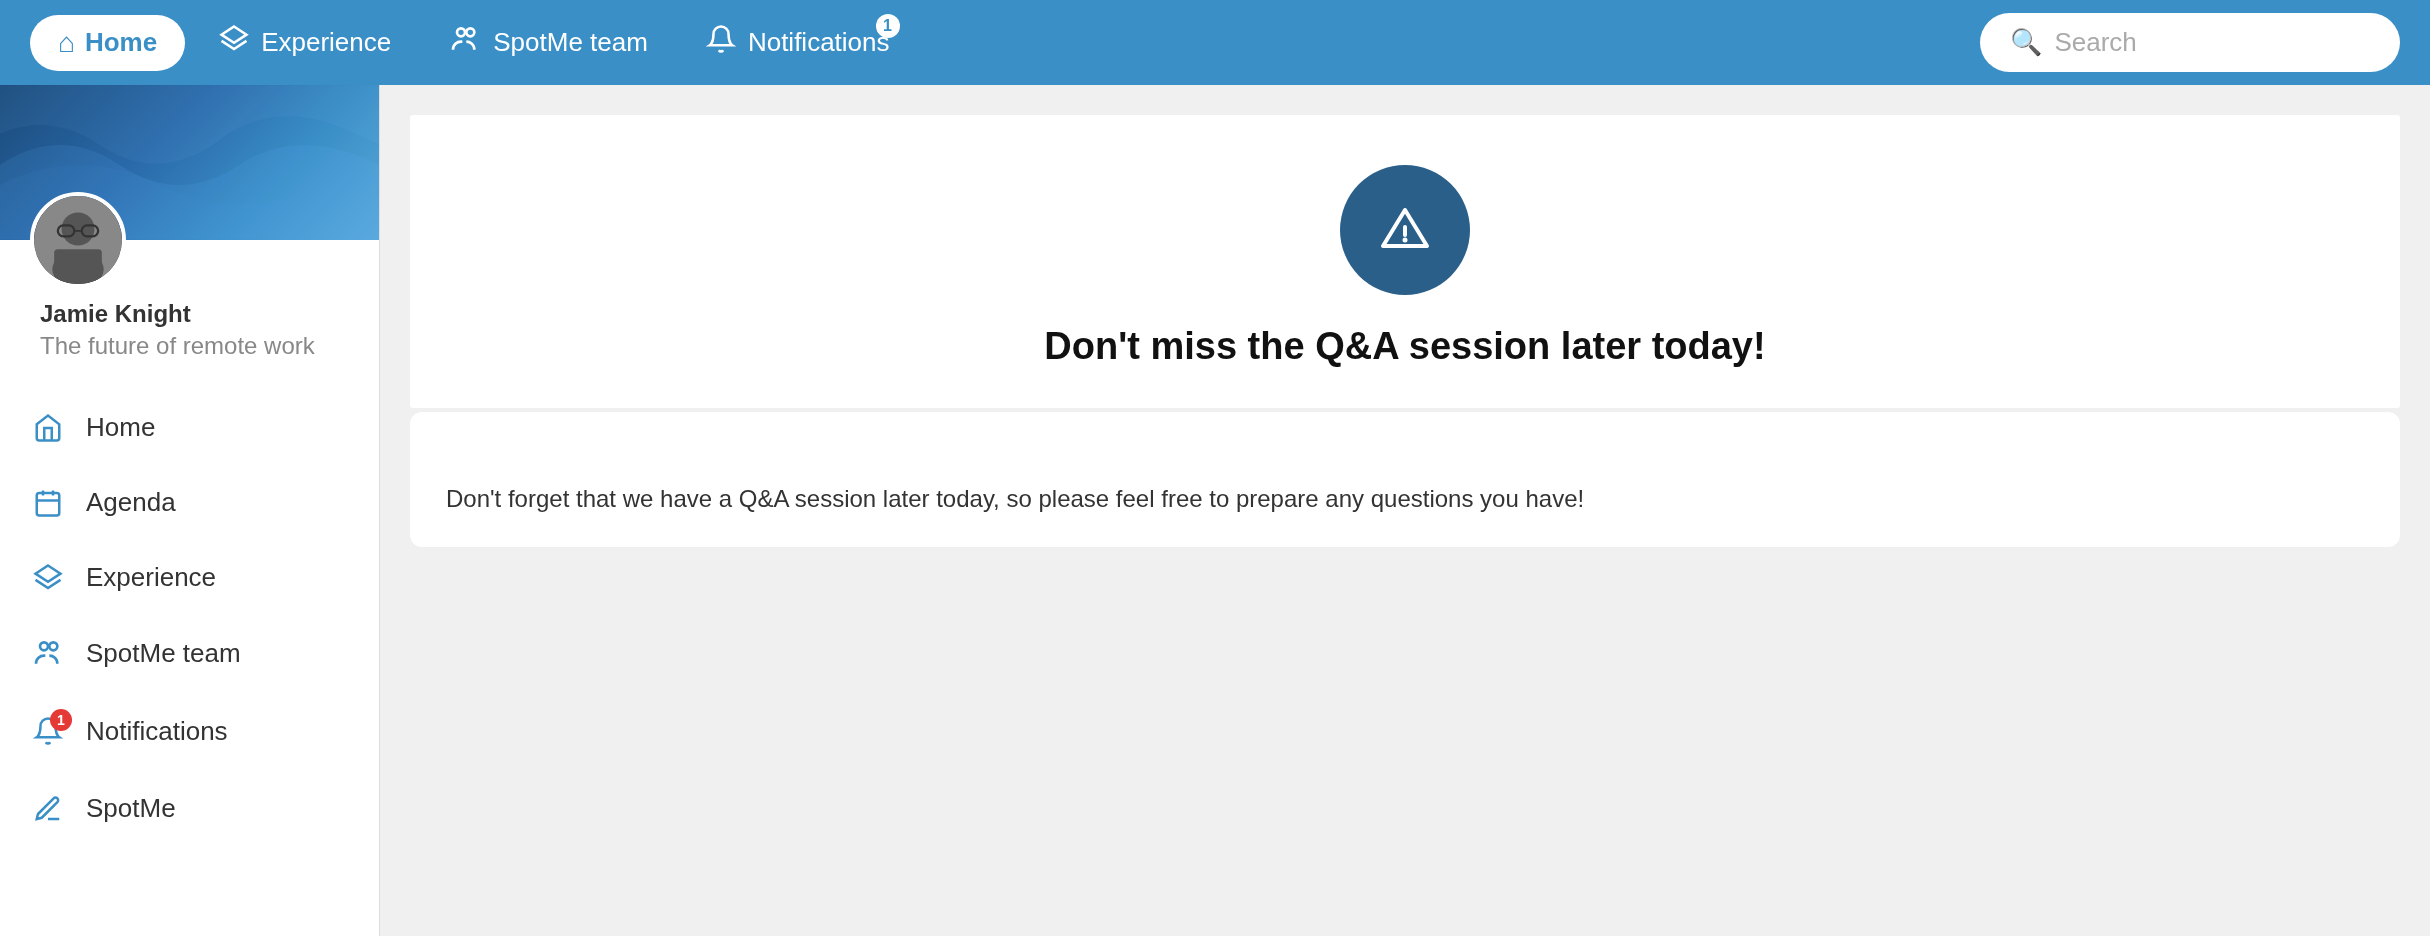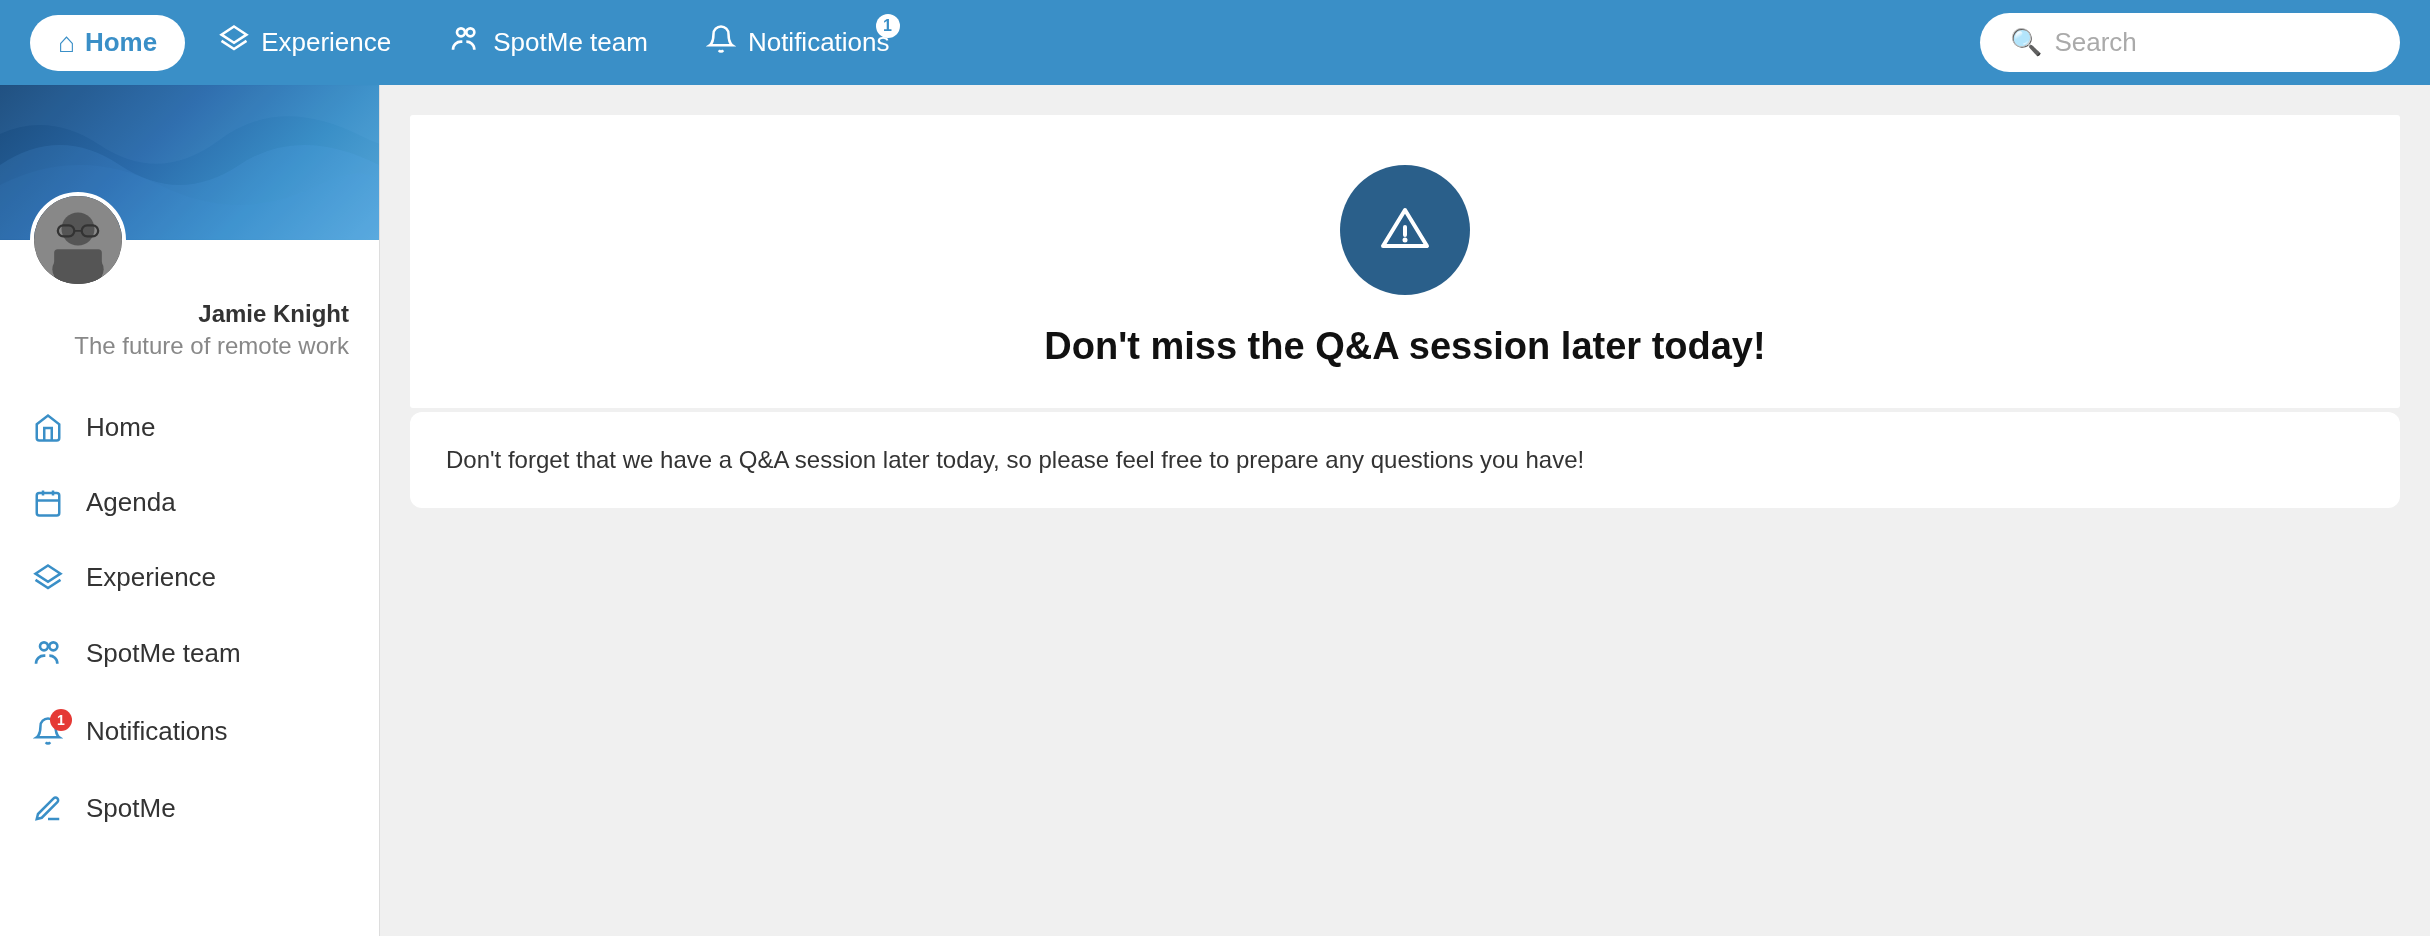--- a/index.html
+++ b/index.html
@@ -128,22 +128,21 @@
       width: 100%;
       height: 100%;
       background: radial-gradient(circle at 50% 35%, #888 20%, #555 60%, #333 100%);
       display: flex;
       flex-direction: column;
       align-items: center;
       justify-content: center;
     }
     .profile-info {
       margin-top: 60px;
-      padding: 0 30px 20px;
-      text-align: right;
+      padding: 0 40px 20px;
     }
     .profile-name {
       font-size: 24px;
       font-weight: 600;
       color: #333;
     }
     .profile-subtitle {
       font-size: 24px;
       color: #888;
       margin-top: 4px;
@@ -234,20 +233,21 @@
     .notif-body-card {
       background: white;
       border-radius: 12px;
       padding: 30px 36px;
       margin-top: 4px;
     }
     .notif-body-text {
       font-size: 24px;
       color: #333;
       line-height: 1.5;
+      margin-top: 39px;
     }
   </style>
 </head>
 <body>
 
 <nav class="topnav">
   <button class="nav-home-btn">
     <span class="home-icon">⌂</span>
     <span>Home</span>
   </button>

